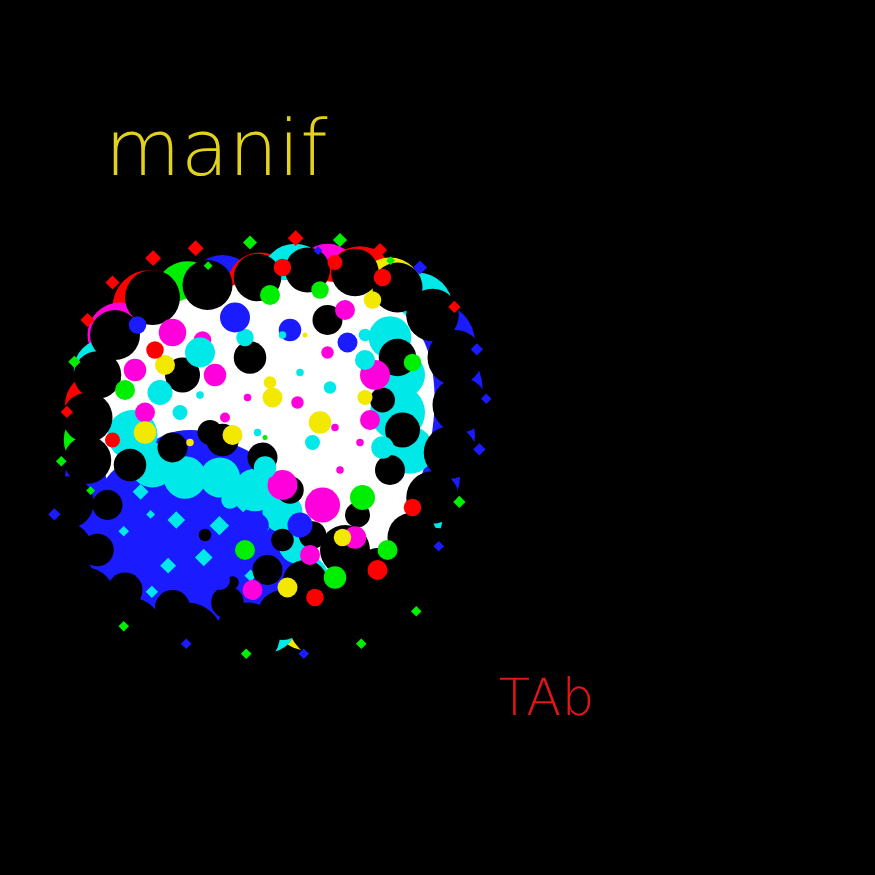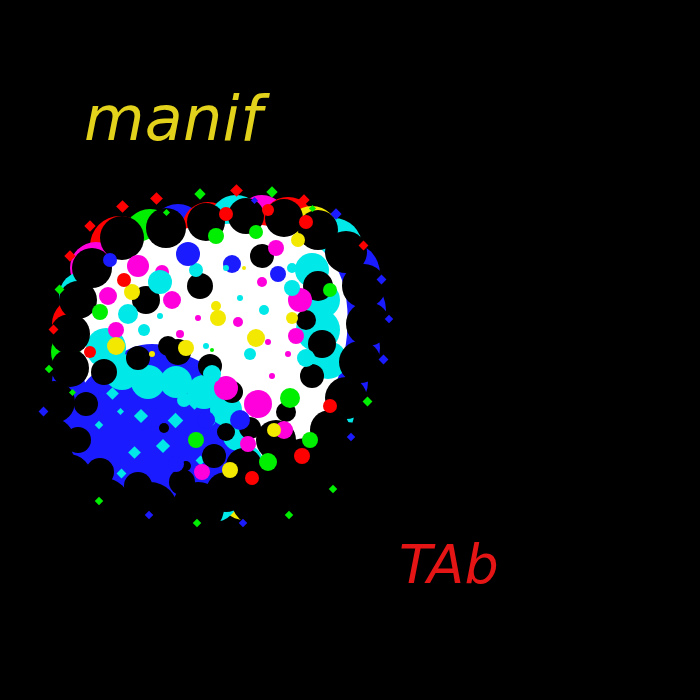--- a/index.html
+++ b/index.html
@@ -10,21 +10,20 @@
   }
   body {
     font-family: "Liberation Sans", sans-serif;
   }
   #album-cover {
     position: relative;
     width: 570px;
     height: 700px;
     background: #000000;
     overflow: hidden;
-    font-style: italic;
   }
   #artwork-layer {
     position: absolute;
     left: 0;
     top: 0;
     width: 700px;
     height: 700px;
   }
   #artwork-layer svg {
     display: block;
@@ -40,21 +39,21 @@
   }
   #artist-title {
     left: 84px;
     top: 88px;
     font-size: 62px;
     color: #e3d21b;
   }
   #album-title {
     left: 399px;
     top: 538px;
-    font-size: 54px;
+    font-size: 41px;
     color: #e51515;
   }
 </style>
 </head>
 <body>
 
 <div id="album-cover">
 
   <div id="artwork-layer">
     <svg width="700" height="700" viewBox="0 0 700 700" xmlns="http://www.w3.org/2000/svg">

